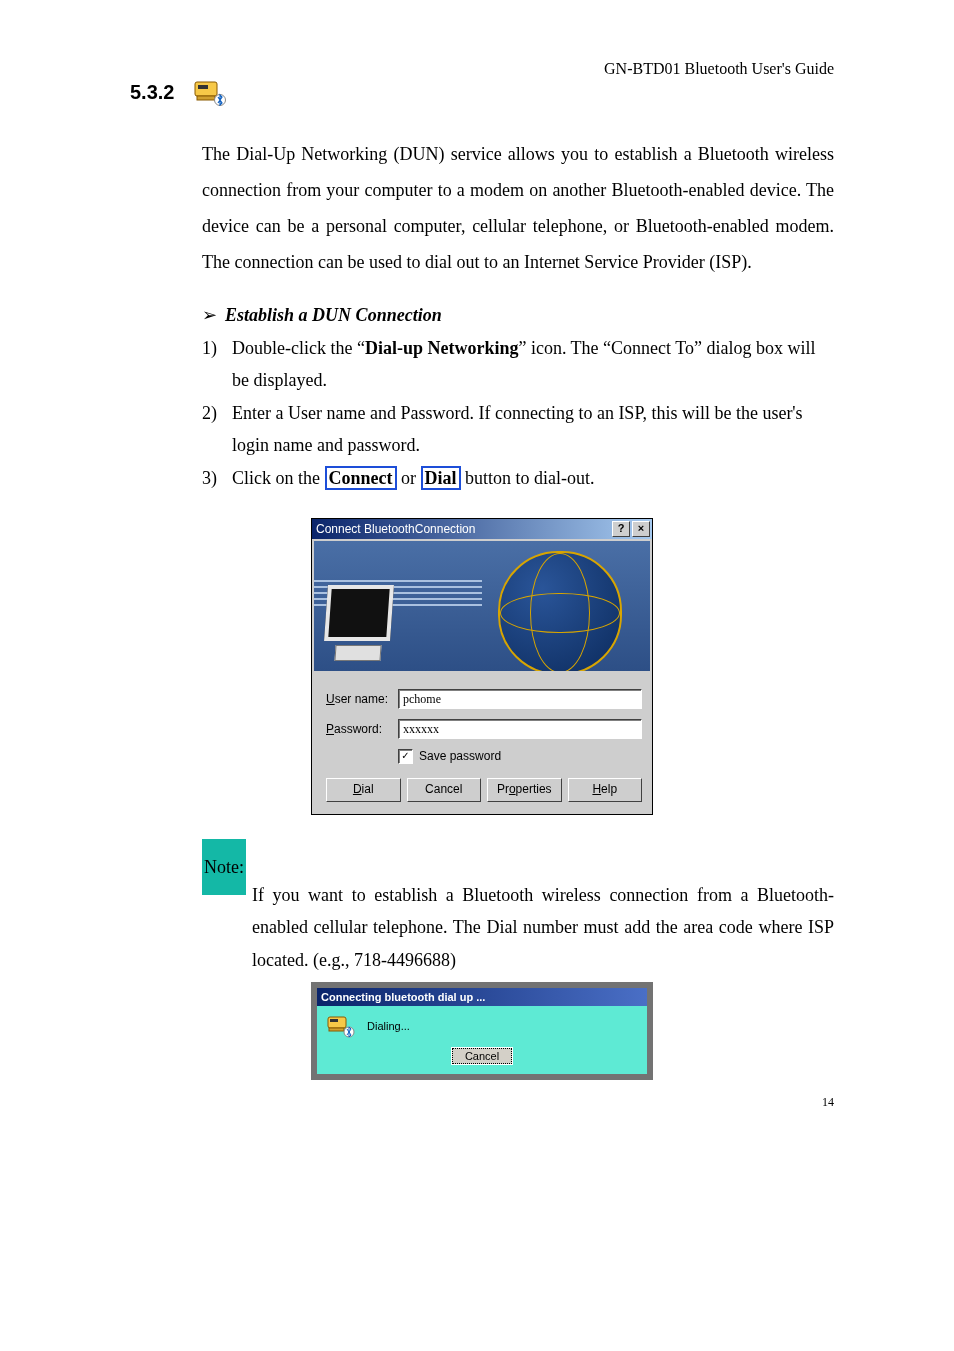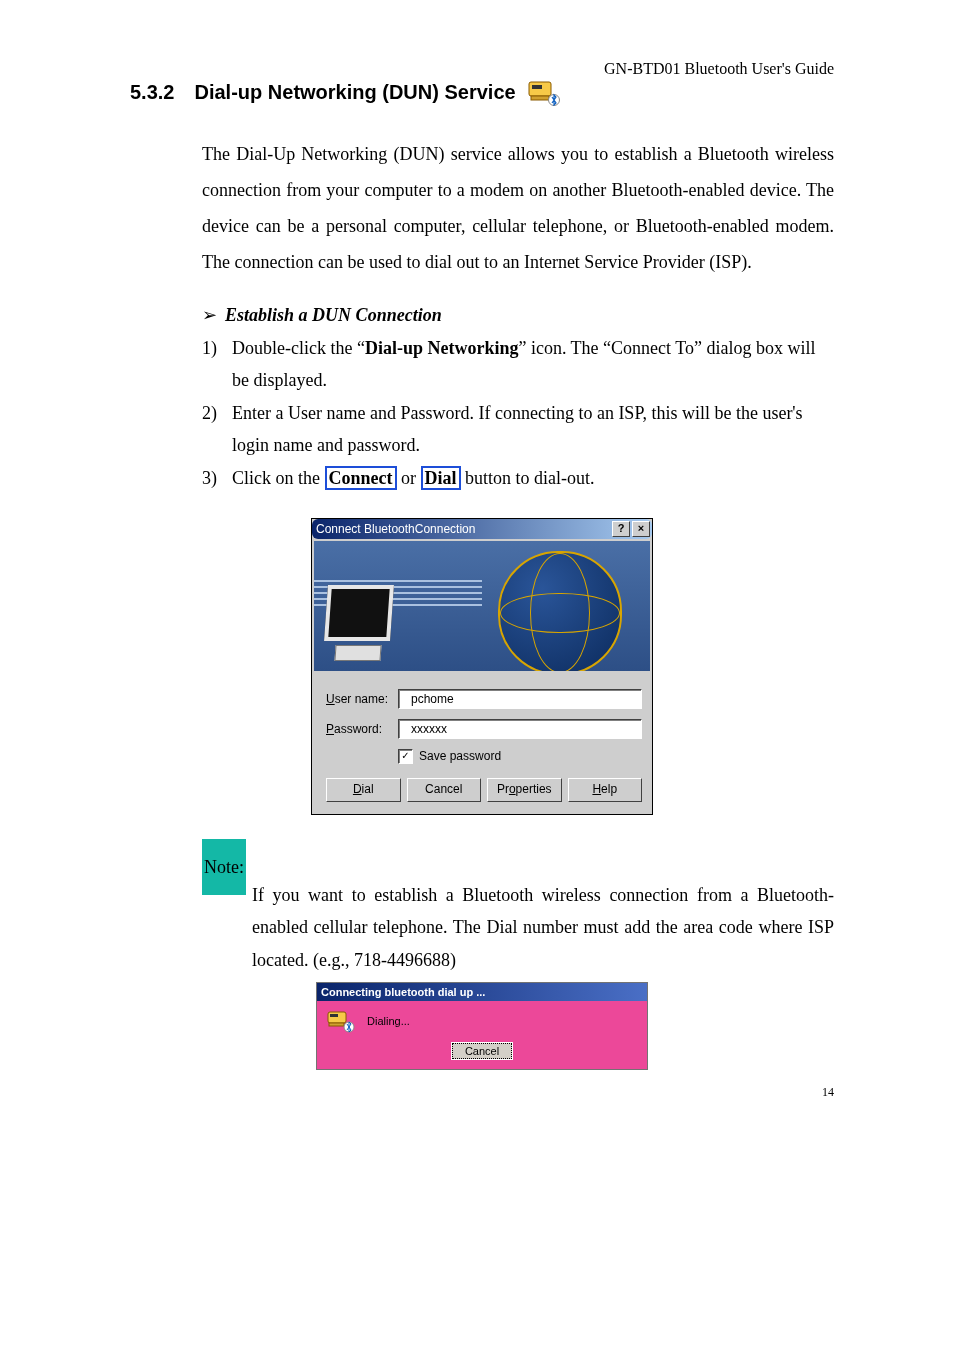--- a/index.html
+++ b/index.html
@@ -103,21 +103,20 @@
     font-family: Tahoma, Arial, sans-serif;
     font-size: 12px;
   }
   .titlebar {
     background: linear-gradient(to right, #0a246a, #a6caf0);
     color: #fff;
     display: flex;
     align-items: center;
     height: 20px;
     padding: 0 2px 0 4px;
-    border-radius: 6px;
   }
   .titlebar-text { flex: 1; font-weight: normal; }
   .titlebar-btn {
     width: 16px;
     height: 14px;
     background: #cecece;
     border: 1px solid #fff;
     border-right-color: #404040;
     border-bottom-color: #404040;
     color: #000;
@@ -192,22 +191,22 @@
   }
   .form-label { width: 72px; }
   .form-label .ul { text-decoration: underline; }
   .form-input {
     flex: 1;
     height: 18px;
     background: #fff;
     border: 1px solid #404040;
     border-right-color: #fff;
     border-bottom-color: #fff;
-    padding: 0 12px;
-    font-family: Liberation Sans, sans-serif;
+    padding: 0 4px;
+    font-family: Liberation Serif, serif;
     font-size: 12px;
     line-height: 18px;
     box-shadow: inset 1px 1px 0 #808080;
   }
   .check-row {
     display: flex;
     align-items: center;
     gap: 6px;
     margin-left: 72px;
     margin-bottom: 14px;
@@ -257,22 +256,22 @@
     font-family: Tahoma, Arial, sans-serif;
     font-size: 12px;
     line-height: 20px;
   }
   .winbtn .ul { text-decoration: underline; }
 
   
   .progress-dialog {
     width: 330px;
     margin: 6px auto 0 auto;
-    border: 1px solid #737373;
-    background: #ec4899;
+    border: 6px solid #737373;
+    background: #5eead4;
     font-family: Tahoma, Arial, sans-serif;
     font-size: 11px;
   }
   .progress-title {
     height: 18px;
     background: linear-gradient(to right, #0a246a, #4a6fc6);
     color:#fff;
     font-weight:bold;
     padding: 0 4px;
     line-height: 18px;
@@ -300,21 +299,20 @@
 </style>
 </head>
 <body>
 
 <div class="page">
 
   <div class="running-header">GN-BTD01 Bluetooth User's Guide</div>
 
   <div class="section-heading">
     <span class="sec-num">5.3.2</span>
-    <span>Dial-up Networking (DUN) Service</span>
     <span class="modem-icon">
       <svg viewBox="0 0 32 28" width="32" height="28">
         <rect x="1" y="4" width="22" height="14" rx="2" fill="#f7c948" stroke="#8a5a00"></rect>
         <rect x="4" y="7" width="10" height="4" fill="#333"></rect>
         <rect x="3" y="18" width="18" height="4" fill="#d0a030" stroke="#8a5a00"></rect>
         <circle cx="26" cy="22" r="5.5" fill="#fff" stroke="#888"></circle>
         <path d="M24 19 L28 25 L26 27 L26 17 L28 19 L24 25" stroke="#1060c0" stroke-width="1.2" fill="none"></path>
       </svg>
     </span>
   </div>

